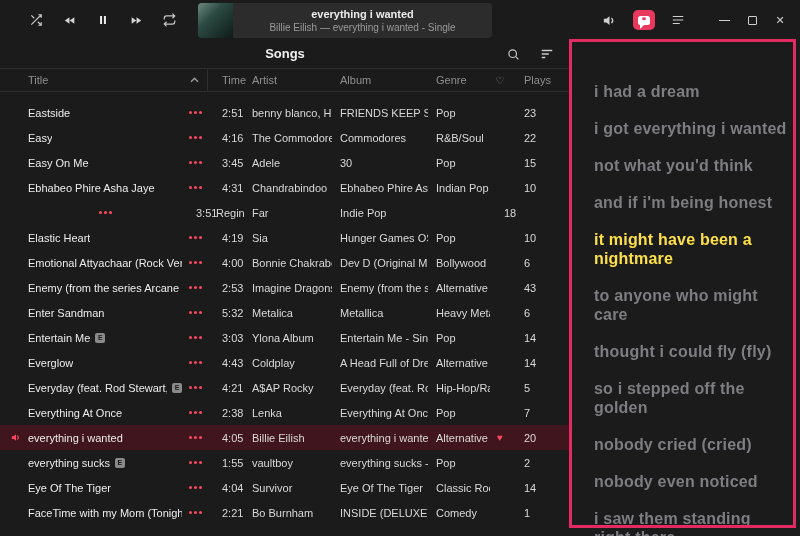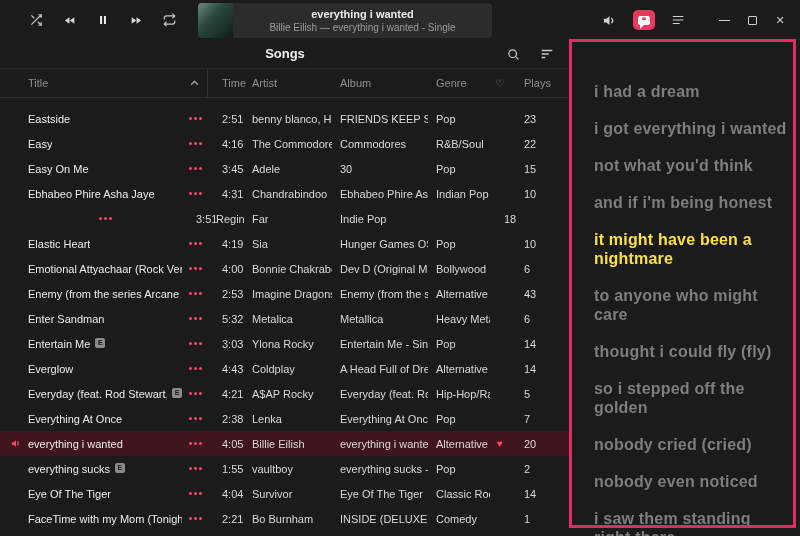--- a/index.html
+++ b/index.html
@@ -44,33 +44,33 @@
   
   .list-header { height:28px; position:relative; flex:none; }
   .list-title { position:absolute; left:0; right:0; top:0; height:28px; line-height:28px;
     text-align:center; font-size:13px; font-weight:bold; color:#f0f0f0; }
   .list-tools { position:absolute; right:14px; top:0; height:28px; display:flex; align-items:center; gap:16px; }
   .ibtn { background:none; border:none; padding:2px; display:flex; }
 
   
   .grid-cols { display:grid; grid-template-columns:18px 154px 26px 36px 88px 96px 62px 20px 40px;
     align-items:center; padding:0 16px 0 10px; }
-  .table-head { height:30px; flex:none; border-top:1px solid #2c2c2c; border-bottom:1px solid #2c2c2c;
+  .table-head { height:24px; flex:none; border-top:1px solid #2c2c2c; border-bottom:1px solid #2c2c2c;
     font-size:11px; color:#8f8f8f; }
   .th-dots { height:100%; display:flex; align-items:center; justify-content:center; border-right:1px solid #303030; }
   .th-pad { padding-left:8px; }
   .th-time { padding-left:14px; }
   .th-heart { text-align:center; font-size:10px; color:#8f8f8f; }
   .th-plays { padding-left:14px; }
 
   .rows { flex:1; overflow:hidden; padding-top:8px; }
   .row { height:25px; font-size:11px; color:#d9d9d9; }
   .row.selected { background:#41151d; }
   .c-icon { display:flex; align-items:center; justify-content:flex-start; }
-  .c-title { color:#ececec; display:flex; align-items:flex-start; gap:5px; overflow:hidden; white-space:nowrap; }
+  .c-title { color:#ececec; display:flex; align-items:center; gap:5px; overflow:hidden; white-space:nowrap; }
   .title-text { overflow:hidden; white-space:nowrap; }
   .explicit-badge { flex:none; width:10px; height:10px; background:#8a8a8a; border-radius:2px;
     color:#1b1b1b; font-size:7px; font-weight:bold; line-height:10px; text-align:center; }
   .c-dots { display:flex; align-items:center; justify-content:center; background:none; border:none; height:100%; }
   .dots { width:3px; height:3px; border-radius:50%; background:#fd4861;
     box-shadow:5px 0 0 #fd4861, 10px 0 0 #fd4861; margin-right:10px; }
   .c-time { padding-left:14px; }
   .c-artist, .c-album, .c-genre { padding-left:8px; overflow:hidden; white-space:nowrap; }
   .c-heart { text-align:center; color:#fd4861; font-size:10px; }
   .c-plays { padding-left:14px; }
@@ -384,21 +384,21 @@
       </svg>
     </div>
     <div class="c-title">
       <span class="title-text">Entertain Me</span>
       <span class="explicit-badge">E</span>
     </div>
     <button class="c-dots">
       <span class="dots"></span>
     </button>
     <div class="c-time">3:03</div>
-    <div class="c-artist">Ylona Rocky</div>
+    <div class="c-artist">Ylona Album</div>
     <div class="c-album">Entertain Me - Single</div>
     <div class="c-genre">Pop</div>
     <div class="c-heart"></div>
     <div class="c-plays">14</div>
   </div>
         <div class="row grid-cols">
     <div class="c-icon">
       <svg width="12" height="11" viewBox="0 0 24 24" style="visibility: hidden;">
         <path d="M3 9v6h4l5 4V5L7 9H3z" fill="#fd4861"></path>
         <path d="M15.5 8.5a5 5 0 0 1 0 7" stroke="#fd4861" stroke-width="2.4" fill="none" stroke-linecap="round"></path>

